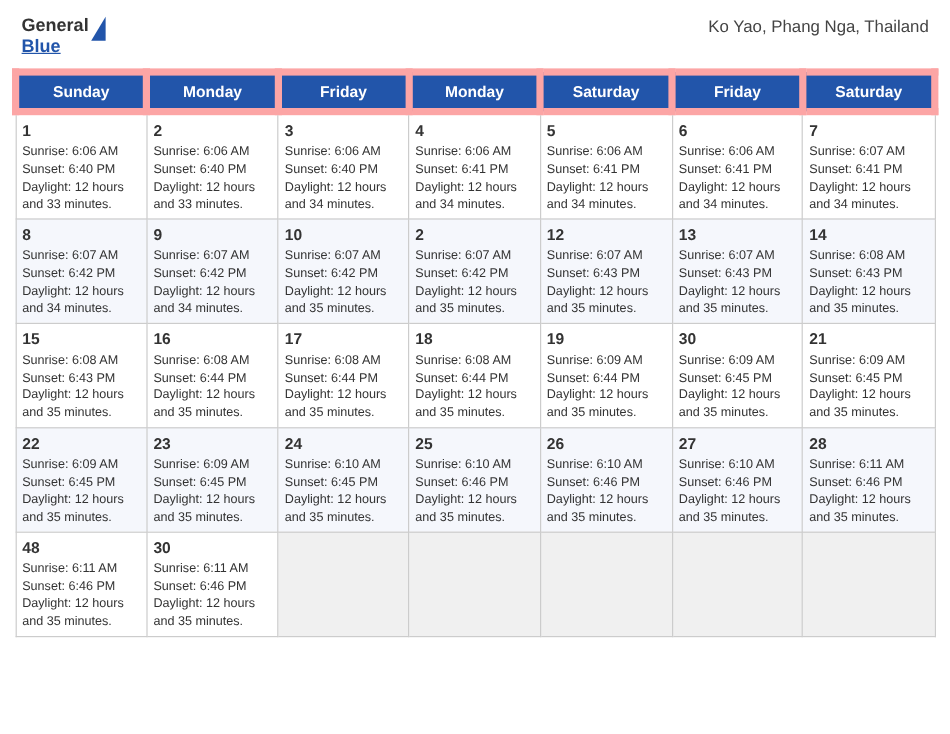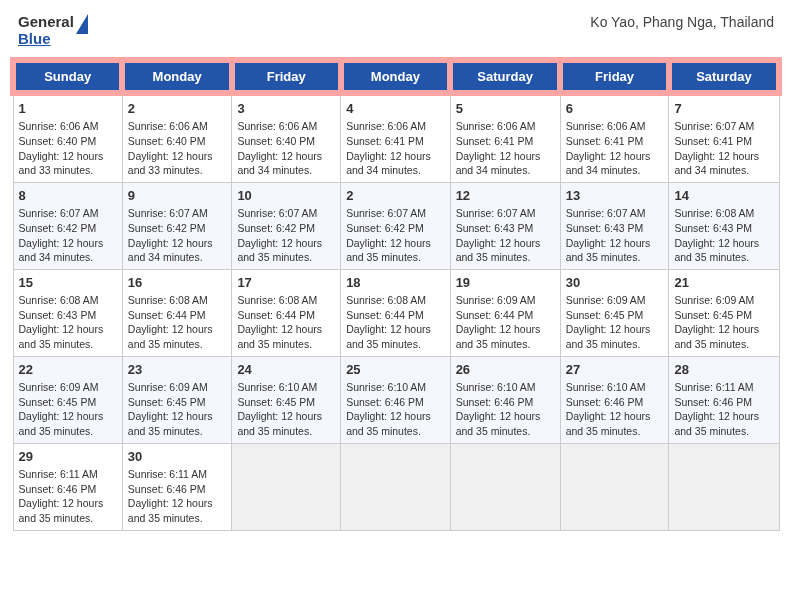--- a/index.html
+++ b/index.html
@@ -149,21 +149,21 @@
       <tr>
         <td><span class="day-num">22</span><span>Sunrise: 6:09 AM</span><br><span>Sunset: 6:45 PM</span><br><span>Daylight: 12 hours and 35 minutes.</span></td>
         <td><span class="day-num">23</span><span>Sunrise: 6:09 AM</span><br><span>Sunset: 6:45 PM</span><br><span>Daylight: 12 hours and 35 minutes.</span></td>
         <td><span class="day-num">24</span><span>Sunrise: 6:10 AM</span><br><span>Sunset: 6:45 PM</span><br><span>Daylight: 12 hours and 35 minutes.</span></td>
         <td><span class="day-num">25</span><span>Sunrise: 6:10 AM</span><br><span>Sunset: 6:46 PM</span><br><span>Daylight: 12 hours and 35 minutes.</span></td>
         <td><span class="day-num">26</span><span>Sunrise: 6:10 AM</span><br><span>Sunset: 6:46 PM</span><br><span>Daylight: 12 hours and 35 minutes.</span></td>
         <td><span class="day-num">27</span><span>Sunrise: 6:10 AM</span><br><span>Sunset: 6:46 PM</span><br><span>Daylight: 12 hours and 35 minutes.</span></td>
         <td><span class="day-num">28</span><span>Sunrise: 6:11 AM</span><br><span>Sunset: 6:46 PM</span><br><span>Daylight: 12 hours and 35 minutes.</span></td>
       </tr>
       <tr>
-        <td><span class="day-num">29</span><span>Sunrise: 6:11 AM</span><br><span>Sunset: 6:46 PM</span><br><span>Daylight: 12 hours and 35 minutes.</span></td>
+        <td><span class="day-num">48</span><span>Sunrise: 6:11 AM</span><br><span>Sunset: 6:46 PM</span><br><span>Daylight: 12 hours and 35 minutes.</span></td>
         <td><span class="day-num">30</span><span>Sunrise: 6:11 AM</span><br><span>Sunset: 6:46 PM</span><br><span>Daylight: 12 hours and 35 minutes.</span></td>
         <td class="empty"></td>
         <td class="empty"></td>
         <td class="empty"></td>
         <td class="empty"></td>
         <td class="empty"></td>
       </tr>
     </tbody>
 </table>
 

